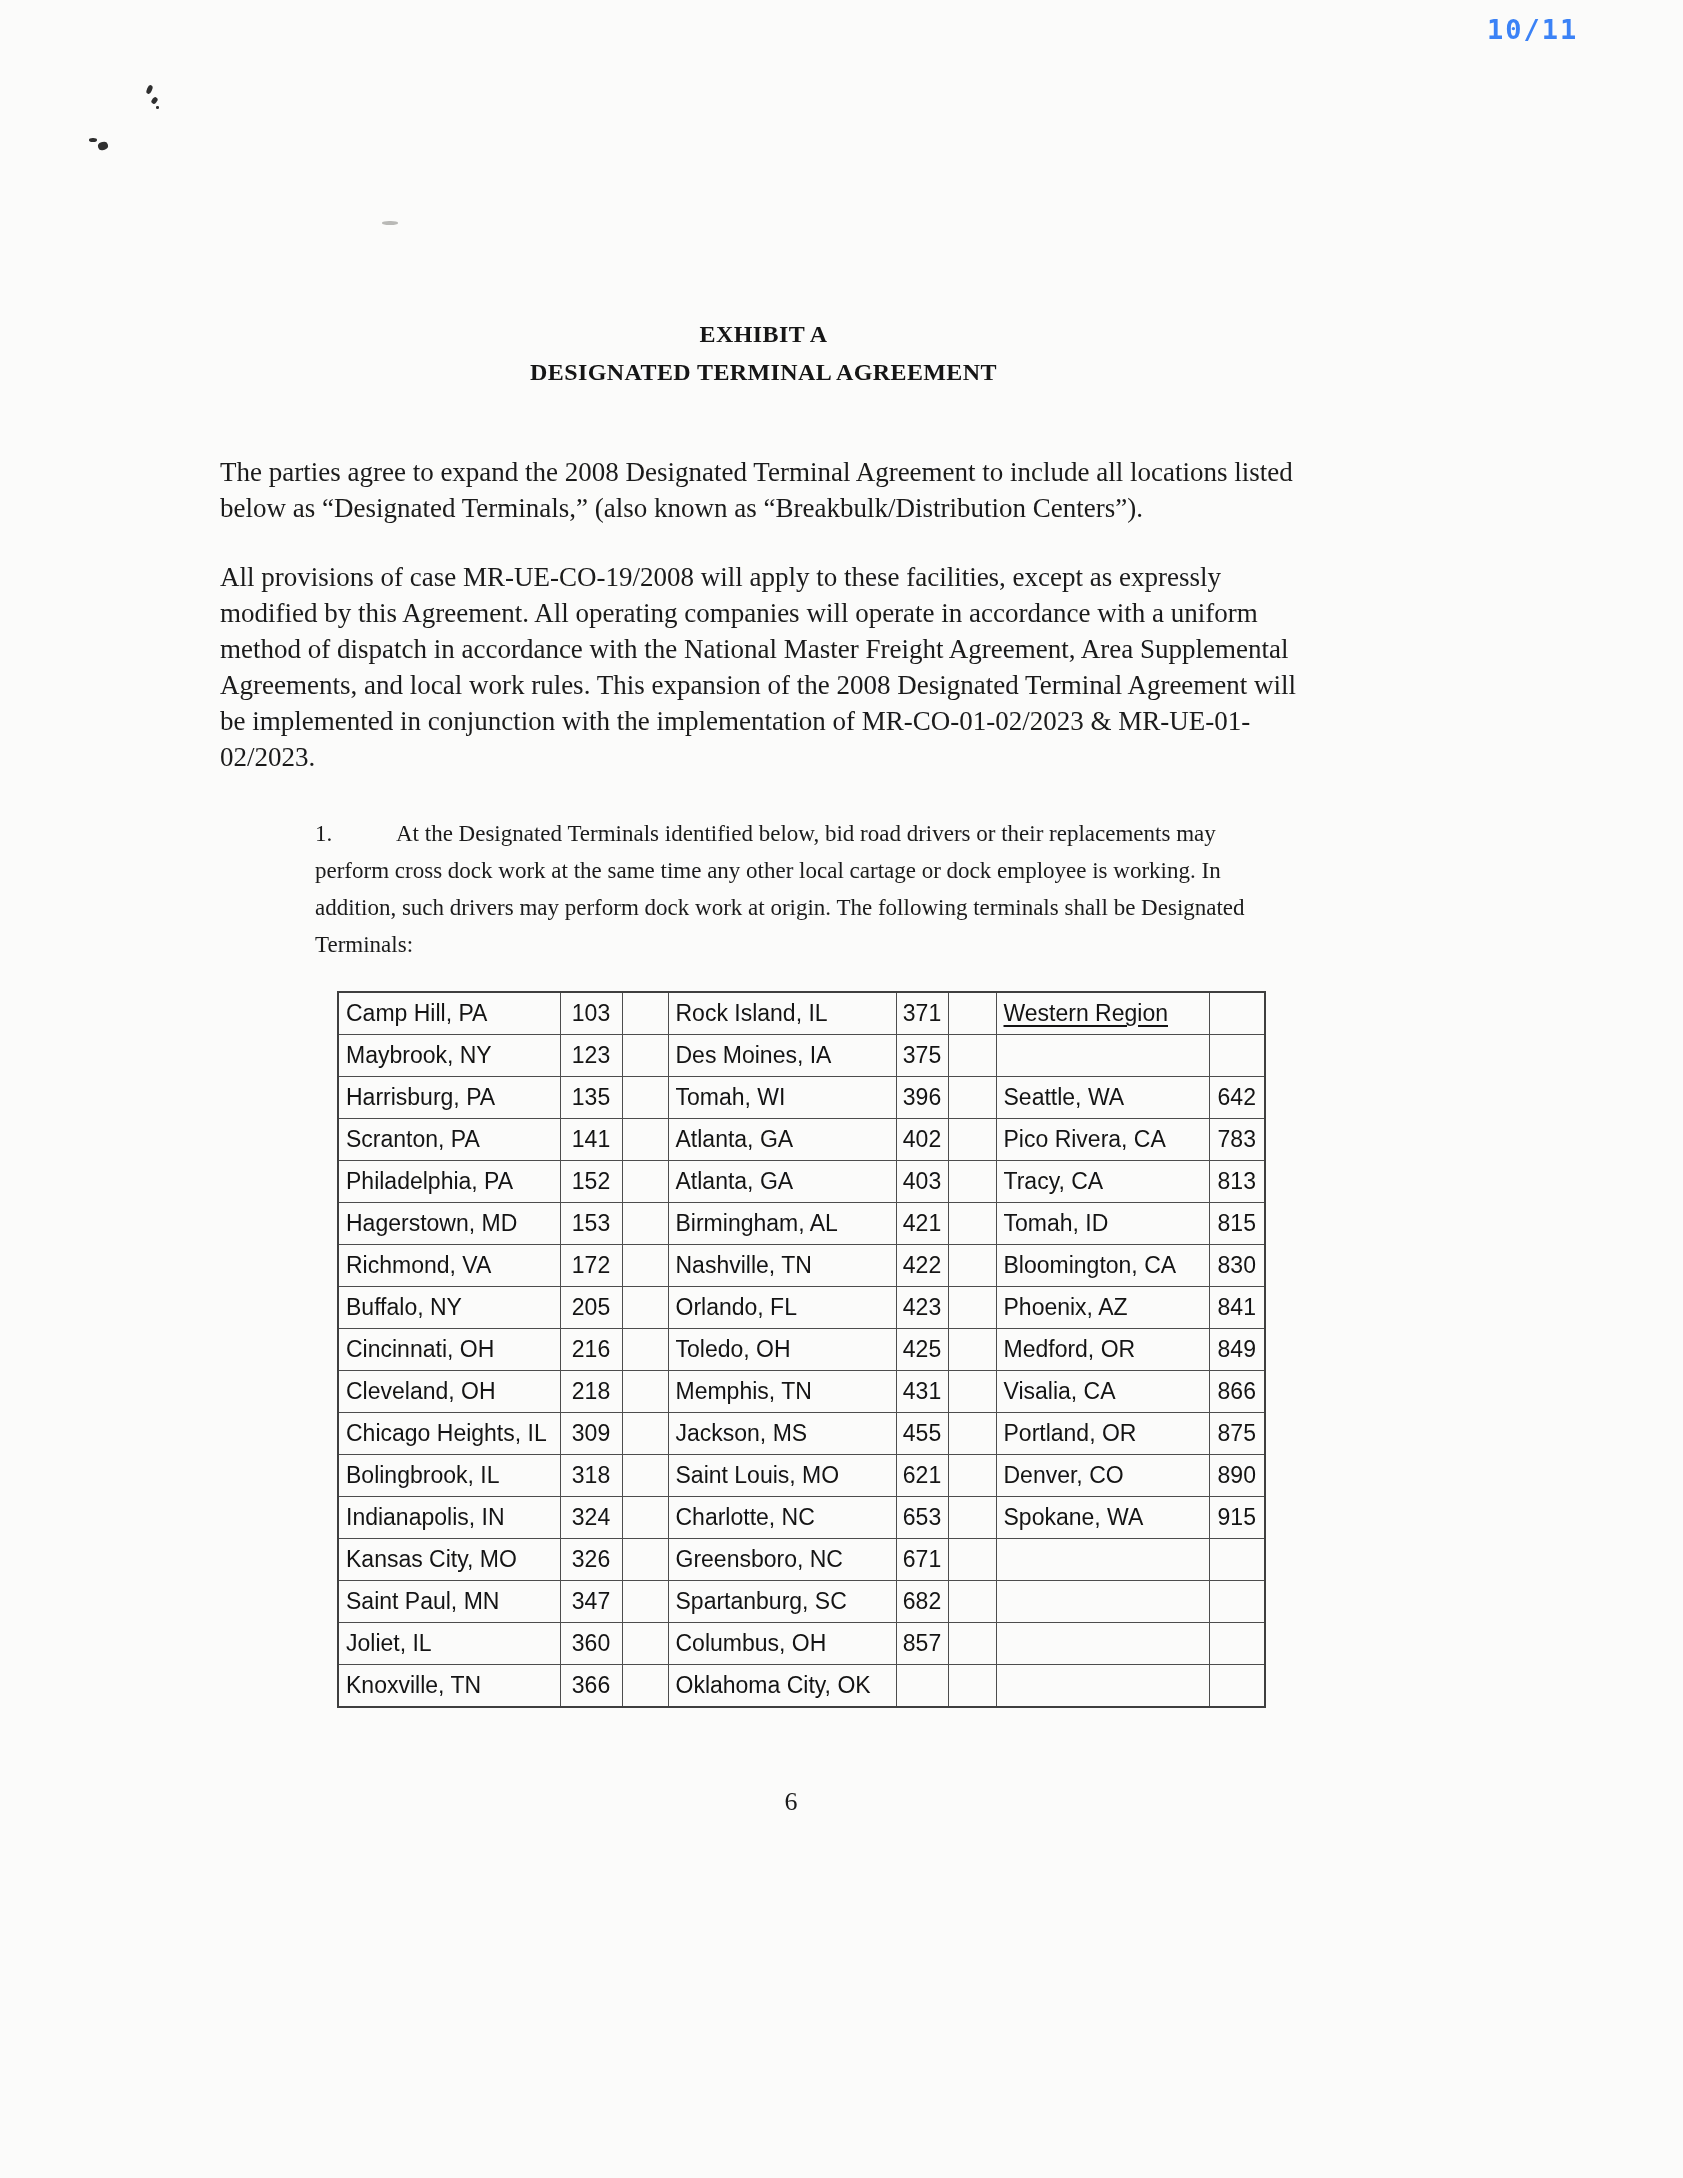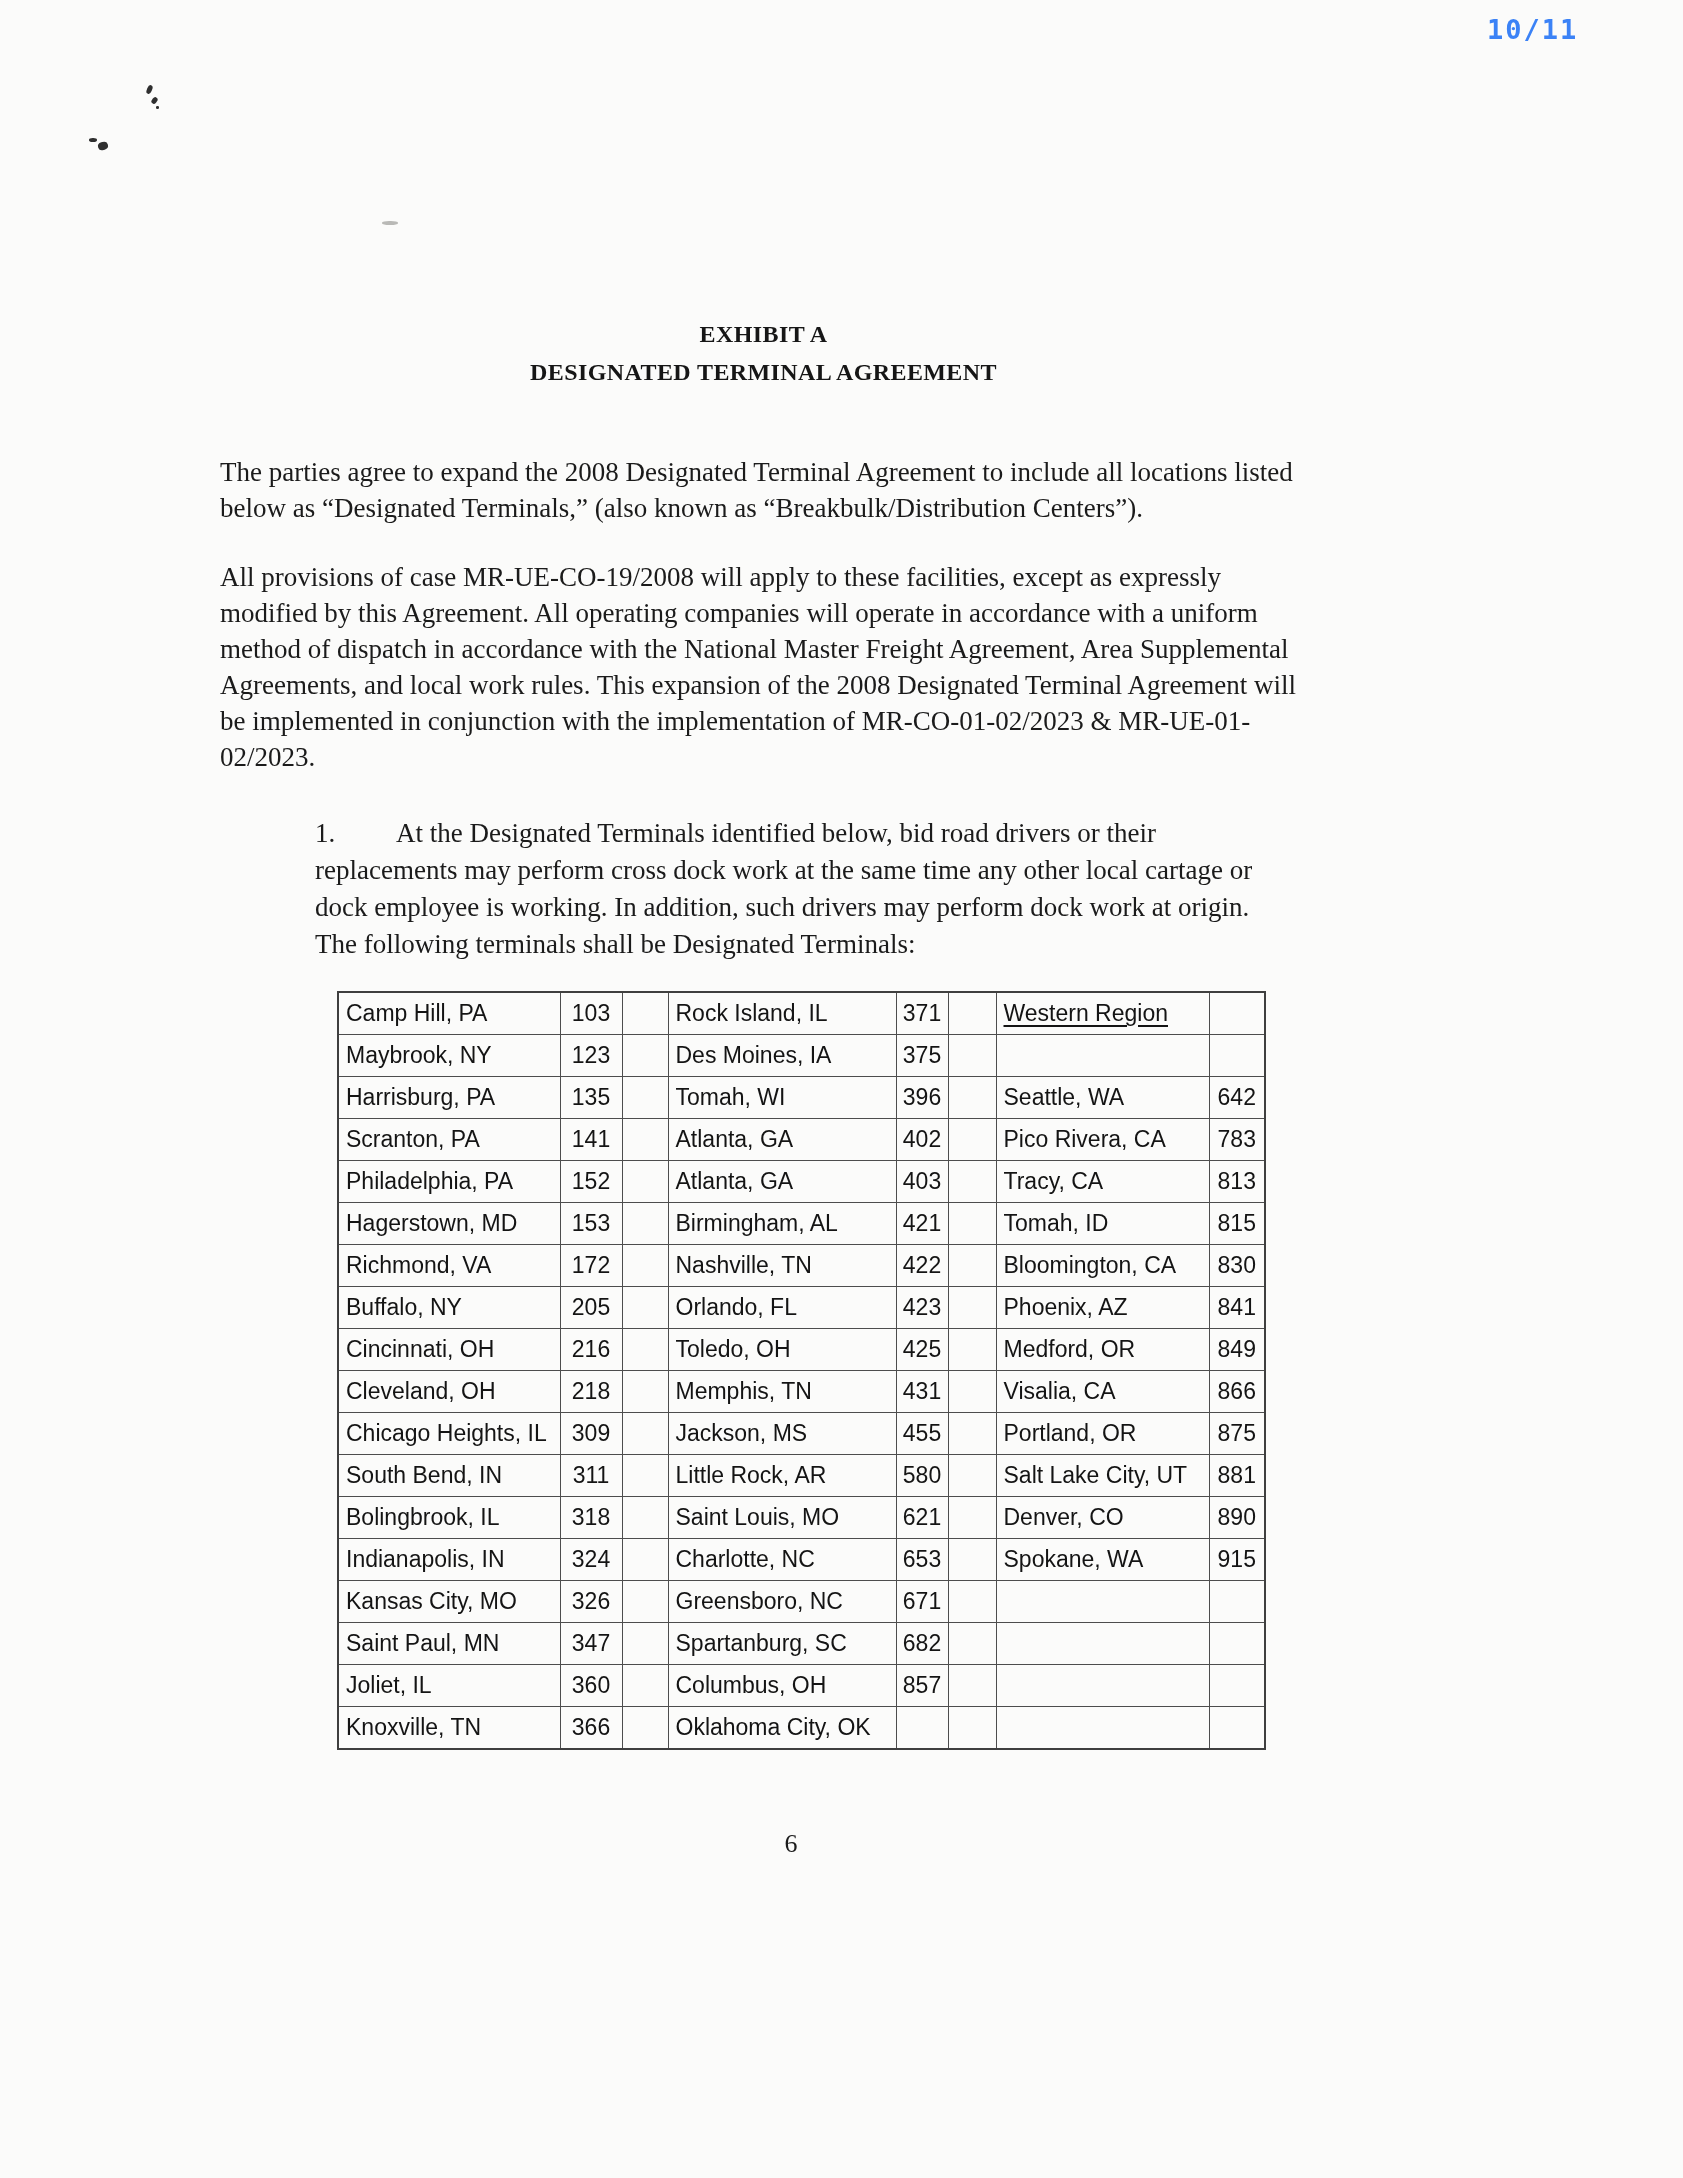--- a/index.html
+++ b/index.html
@@ -45,21 +45,21 @@
     margin: 0;
     font-size: 27px;
     line-height: 36px;
     color: #1b1b1b;
   }
   .para-1 { margin-top: 63px; }
   .para-2 { margin-top: 33px; }
   .list-item {
     margin: 40px 0 0 95px;
     width: 972px;
-    font-size: 27px;
+    font-size: 23px;
     line-height: 37px;
     color: #1b1b1b;
   }
   .list-num {
     display: inline-block;
     width: 81px;
   }
   table.terminal-table {
     margin: 28px 0 0 117px;
     border-collapse: collapse;
@@ -243,30 +243,20 @@
           <td class="city">Chicago Heights, IL</td>
           <td class="num">309</td>
           <td class="sp"></td>
           <td class="city">Jackson, MS</td>
           <td class="num">455</td>
           <td class="sp"></td>
           <td class="city">Portland, OR</td>
           <td class="num">875</td>
         </tr>
         <tr>
-          <td class="city">South Bend, IN</td>
-          <td class="num">311</td>
-          <td class="sp"></td>
-          <td class="city">Little Rock, AR</td>
-          <td class="num">580</td>
-          <td class="sp"></td>
-          <td class="city">Salt Lake City, UT</td>
-          <td class="num">881</td>
-        </tr>
-        <tr>
           <td class="city">Bolingbrook, IL</td>
           <td class="num">318</td>
           <td class="sp"></td>
           <td class="city">Saint Louis, MO</td>
           <td class="num">621</td>
           <td class="sp"></td>
           <td class="city">Denver, CO</td>
           <td class="num">890</td>
         </tr>
         <tr>

